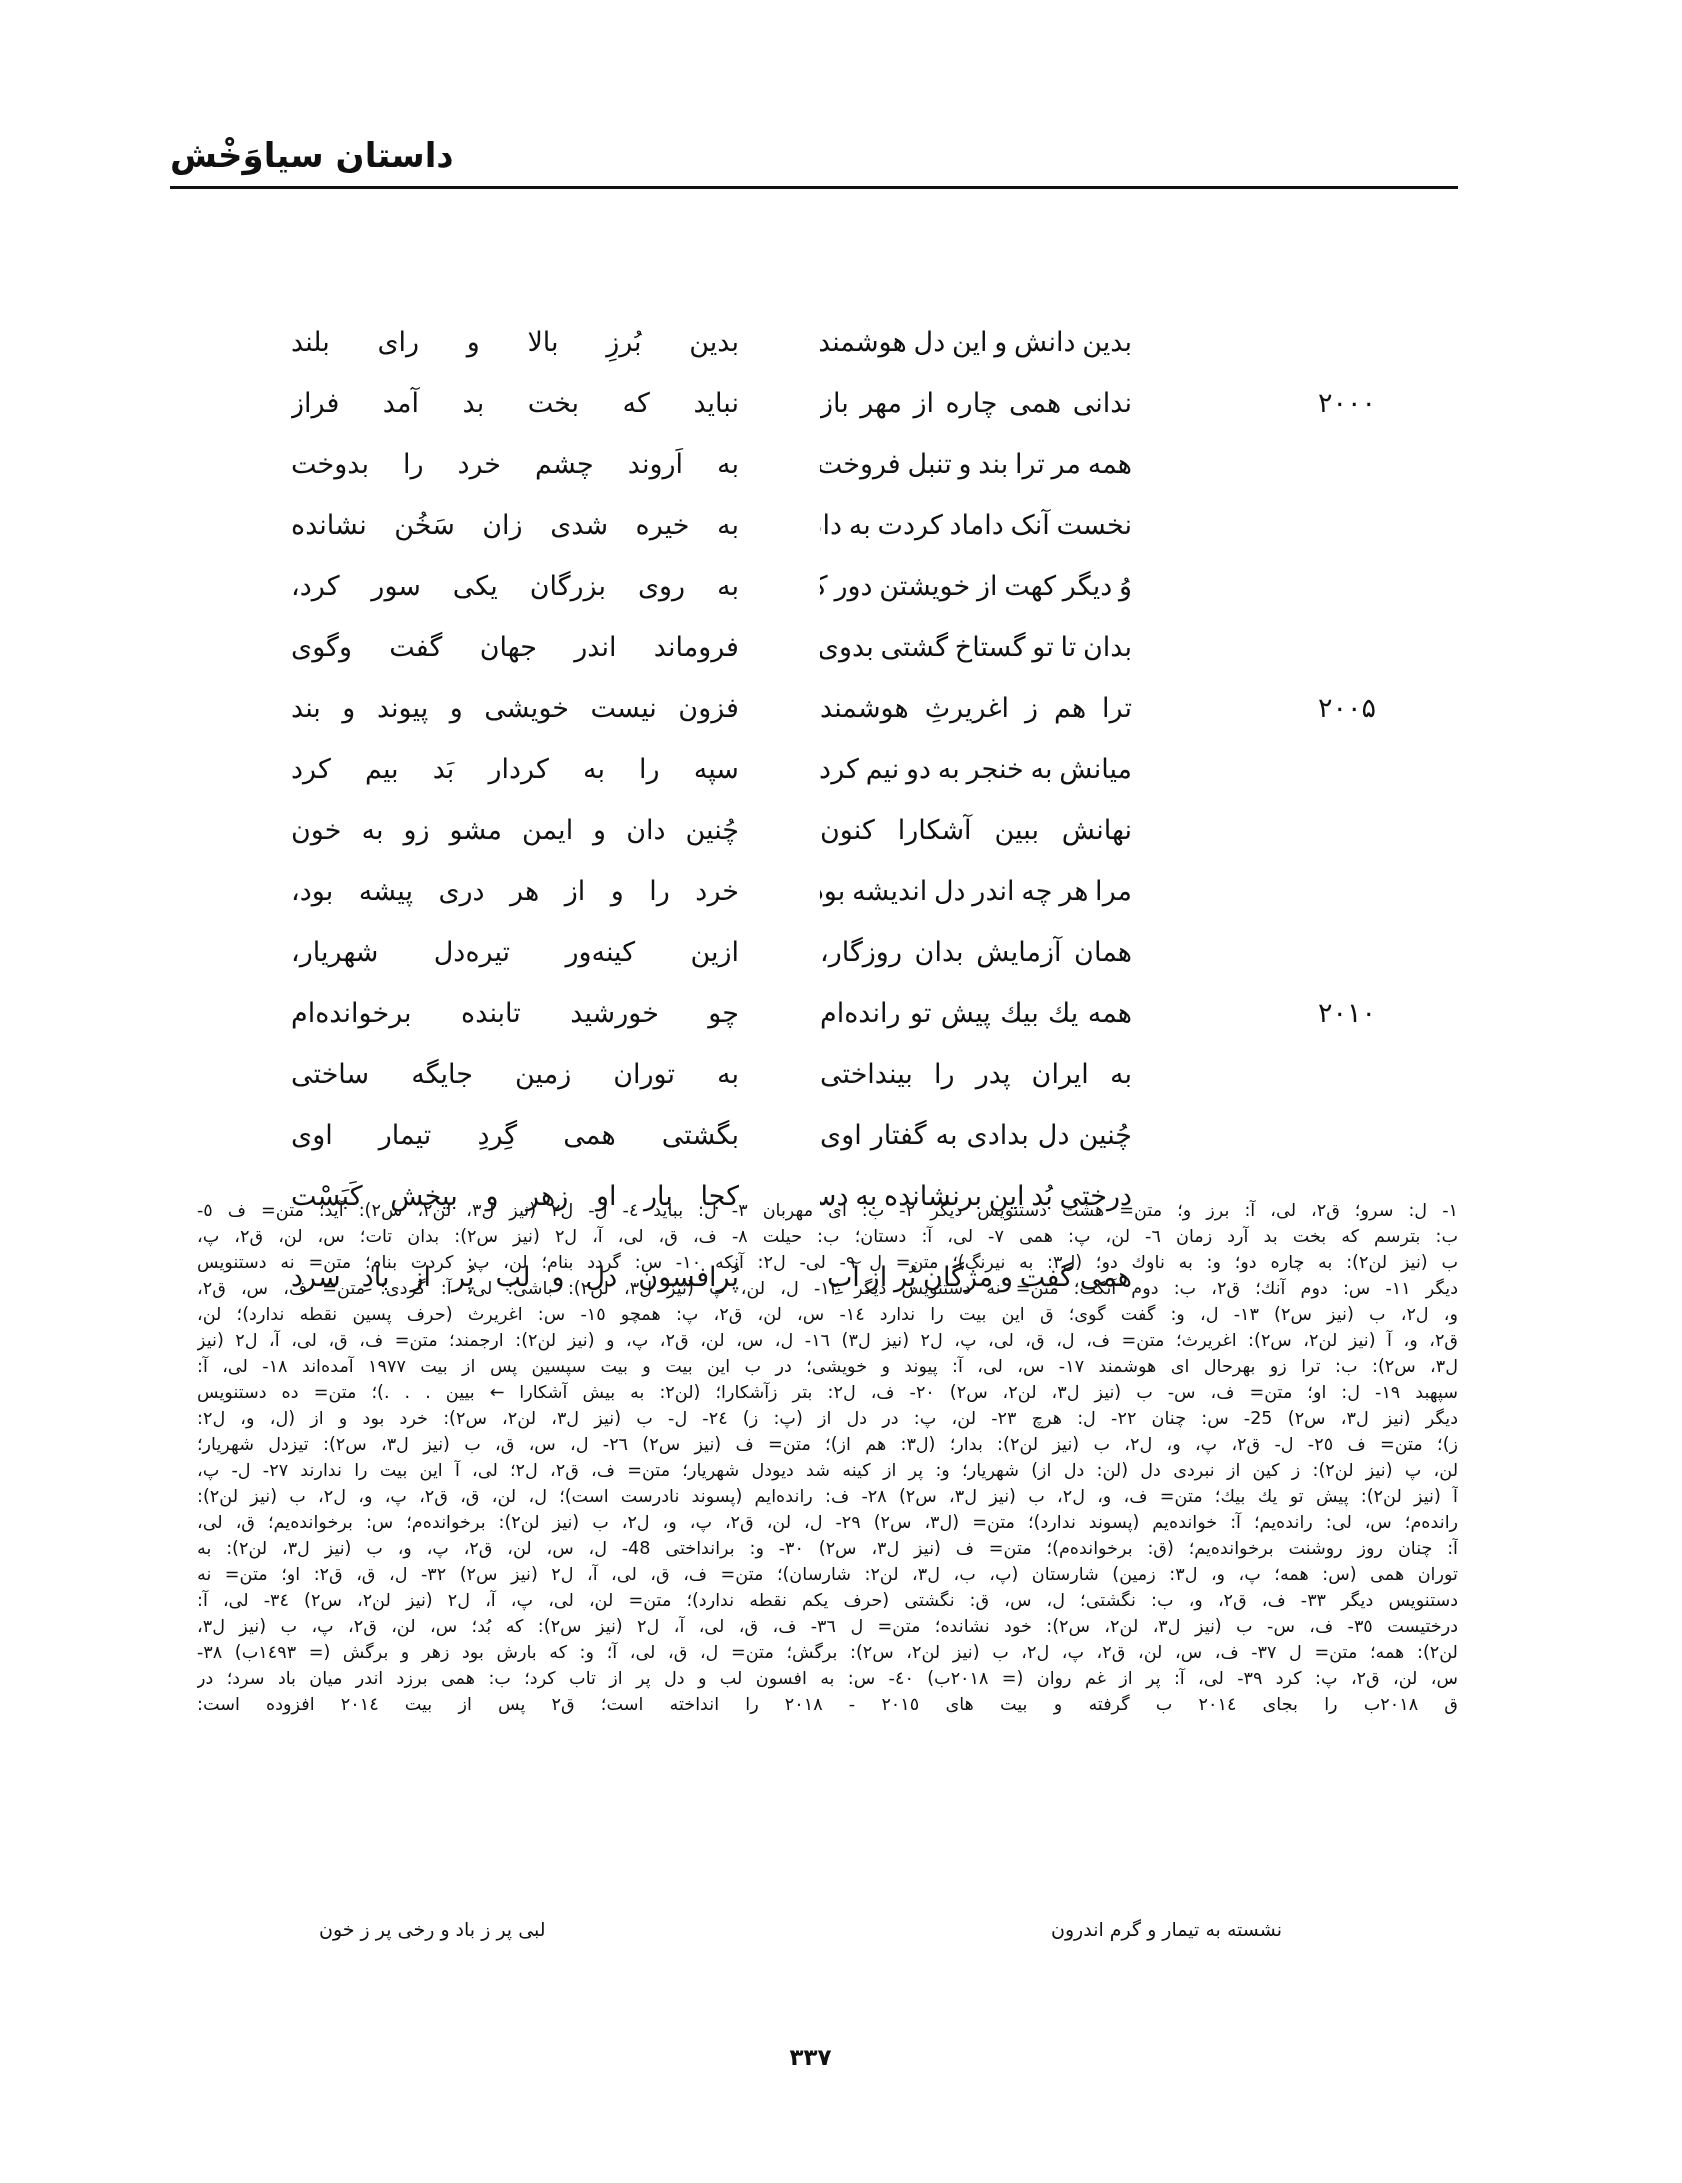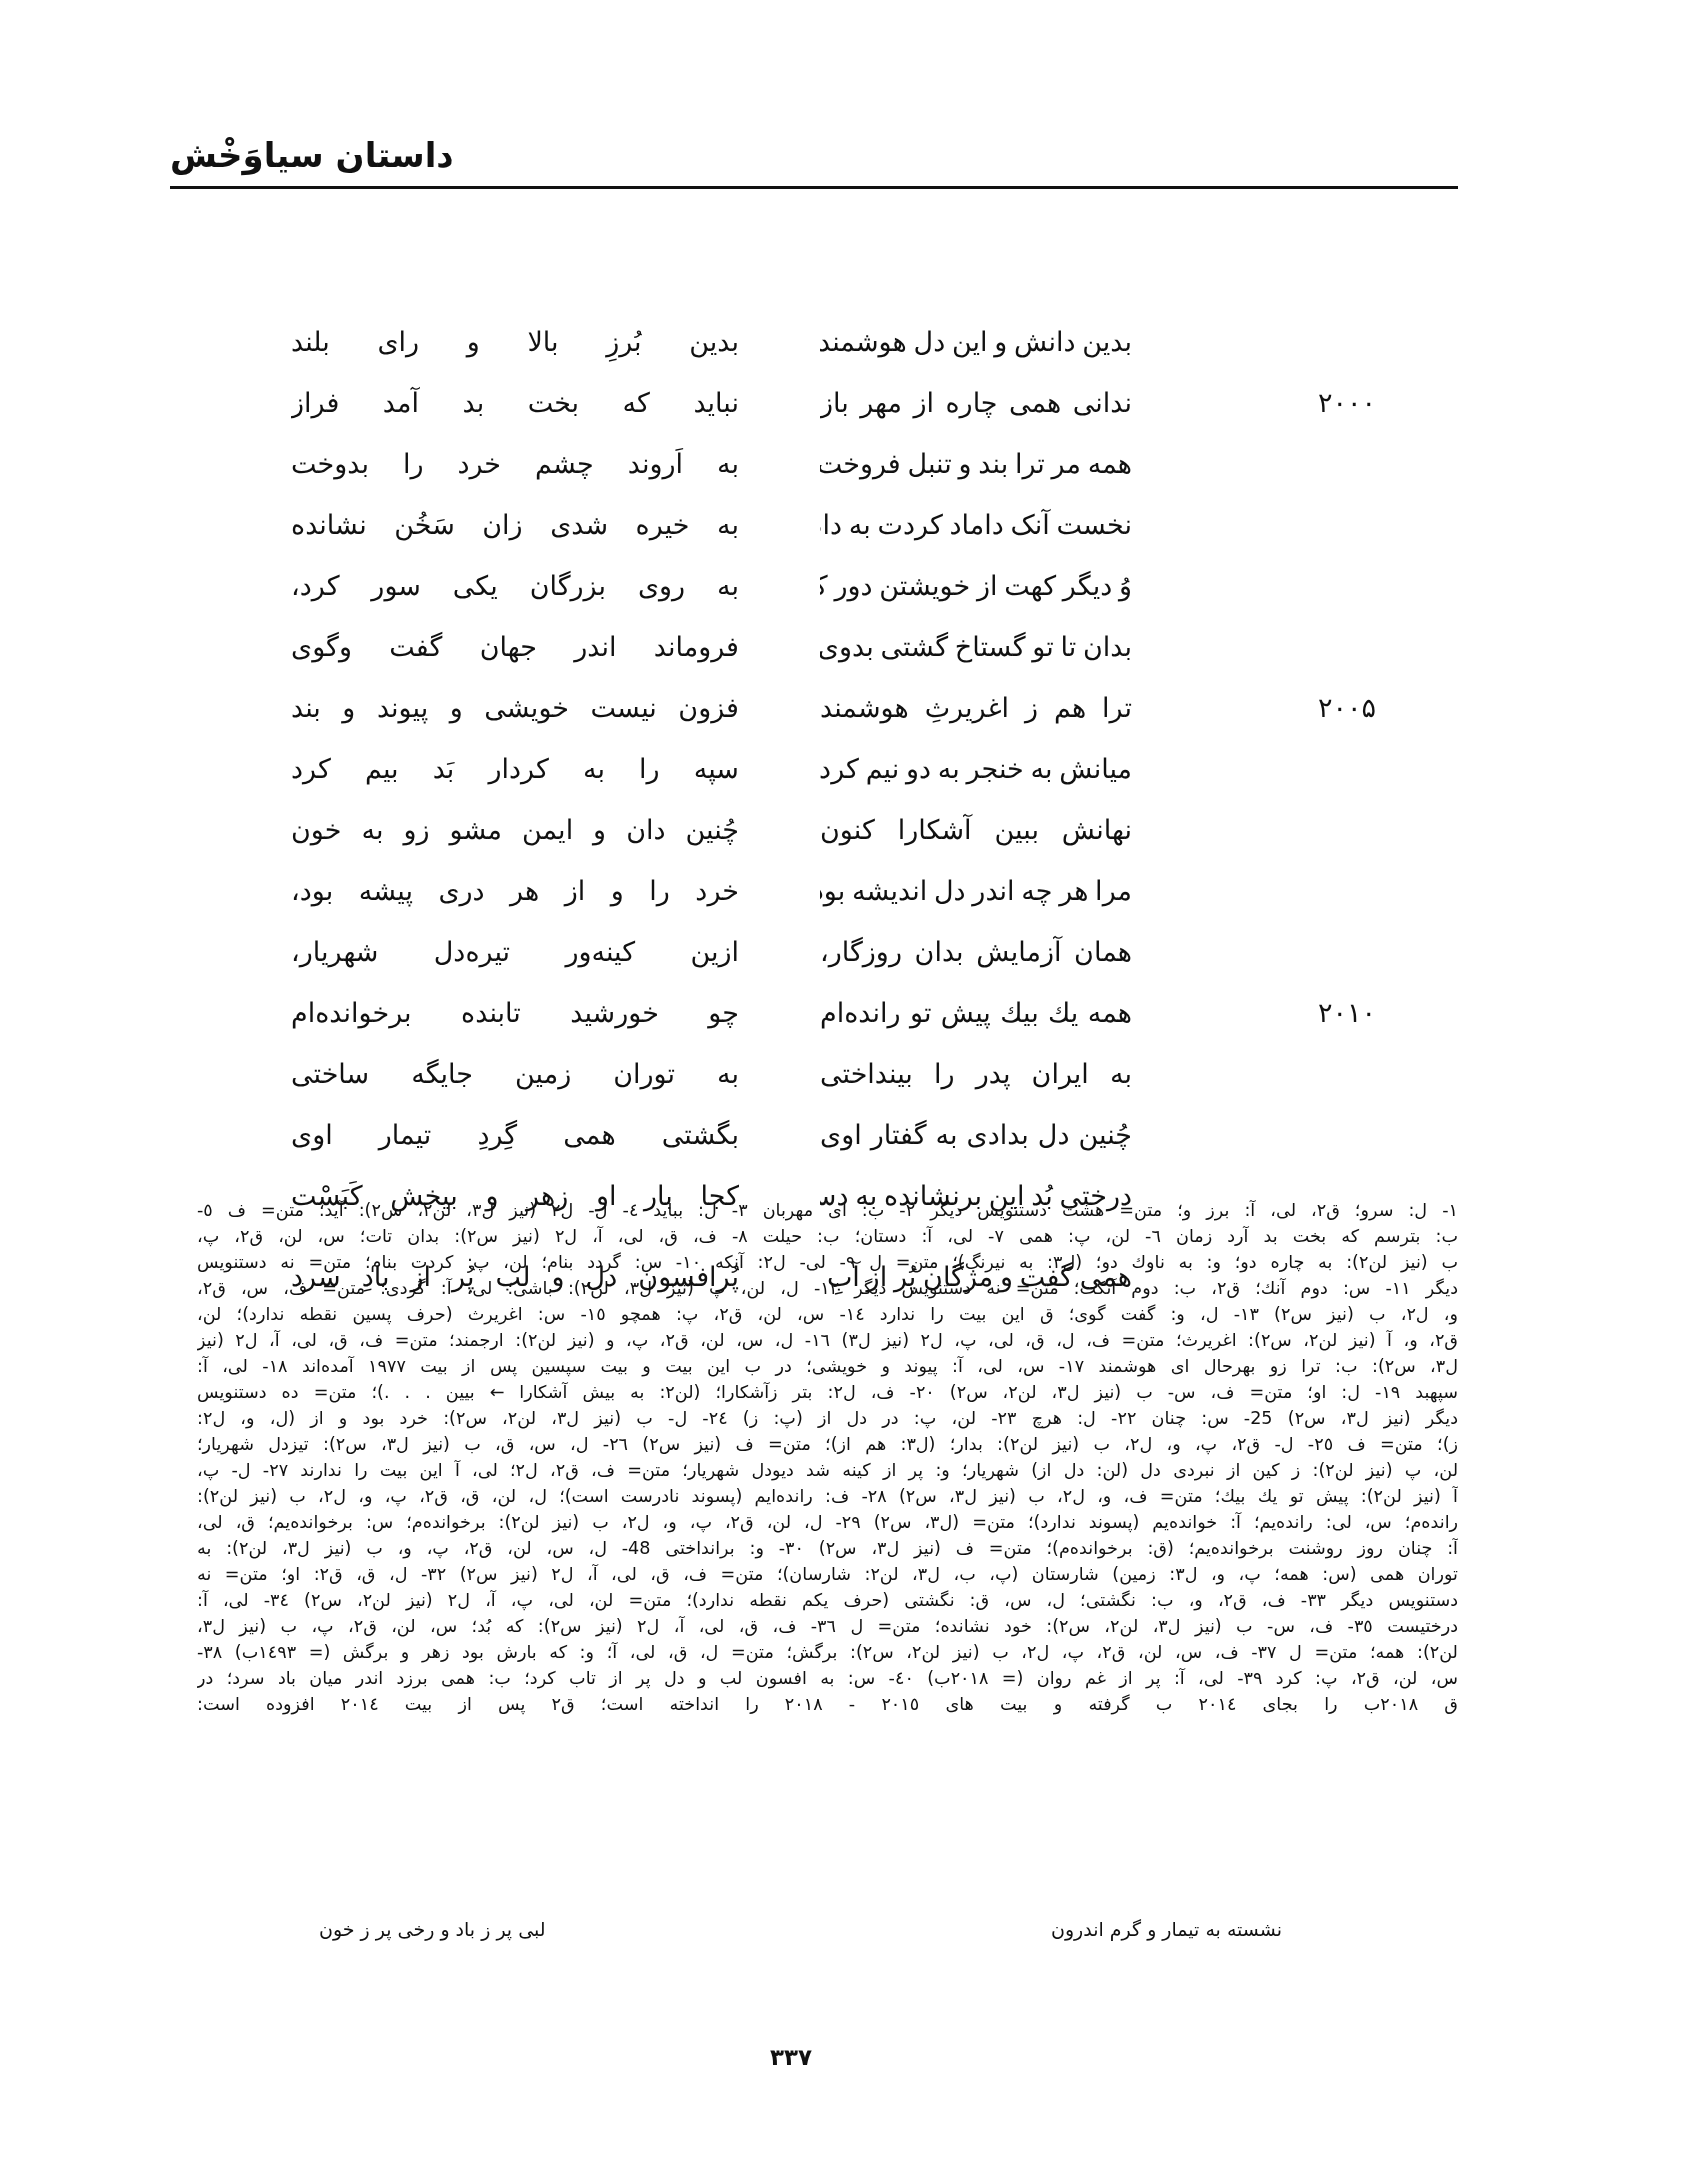--- a/index.html
+++ b/index.html
@@ -11,21 +11,21 @@
   .verse { position: relative; height: 61px; }
   .verse.gap { margin-top: 20.3px; }
   .hemistich { position: absolute; top: 0; direction: rtl; text-align: justify; text-align-last: justify; font-size: 27px; line-height: 61px; font-family: Liberation Serif, serif; white-space: nowrap; overflow: hidden; }
   .hem-right { left: 556px; width: 312px; }
   .hem-left { left: 27px; width: 448px; }
   .verse-num { position: absolute; left: 1054px; top: 0; font-size: 27px; line-height: 61px; direction: rtl; font-family: Liberation Serif, serif; }
   .footnotes { position: absolute; left: 153px; top: 1197px; width: 1305px; direction: rtl; font-family: "DejaVu Sans", sans-serif; font-size: 17.6px; line-height: 26px; text-align: justify; }
   .fn-line { display: block; white-space: nowrap; overflow: hidden; text-align: justify; text-align-last: justify; margin-left: 44px; }
   .fn-last { text-align-last: right; }
   .fn-verse { position: absolute; left: 319px; top: 1912px; width: 963px; direction: rtl; font-family: "DejaVu Sans", sans-serif; font-size: 19px; line-height: 34px; display: flex; justify-content: space-between; }
-  .page-num { position: absolute; left: 770px; top: 2044px; width: 81px; text-align: left; font-family: "DejaVu Sans", sans-serif; font-weight: bold; font-size: 23px; }
+  .page-num { position: absolute; left: 770px; top: 2044px; width: 81px; text-align: center; font-family: "DejaVu Sans", sans-serif; font-weight: bold; font-size: 23px; }
 </style>
 </head>
 <body>
 
 <div class="header">
   <div class="header-title">داستان سیاوَخْش</div>
 </div>
 <div class="header-rule"></div>
 
 <div class="verses">

